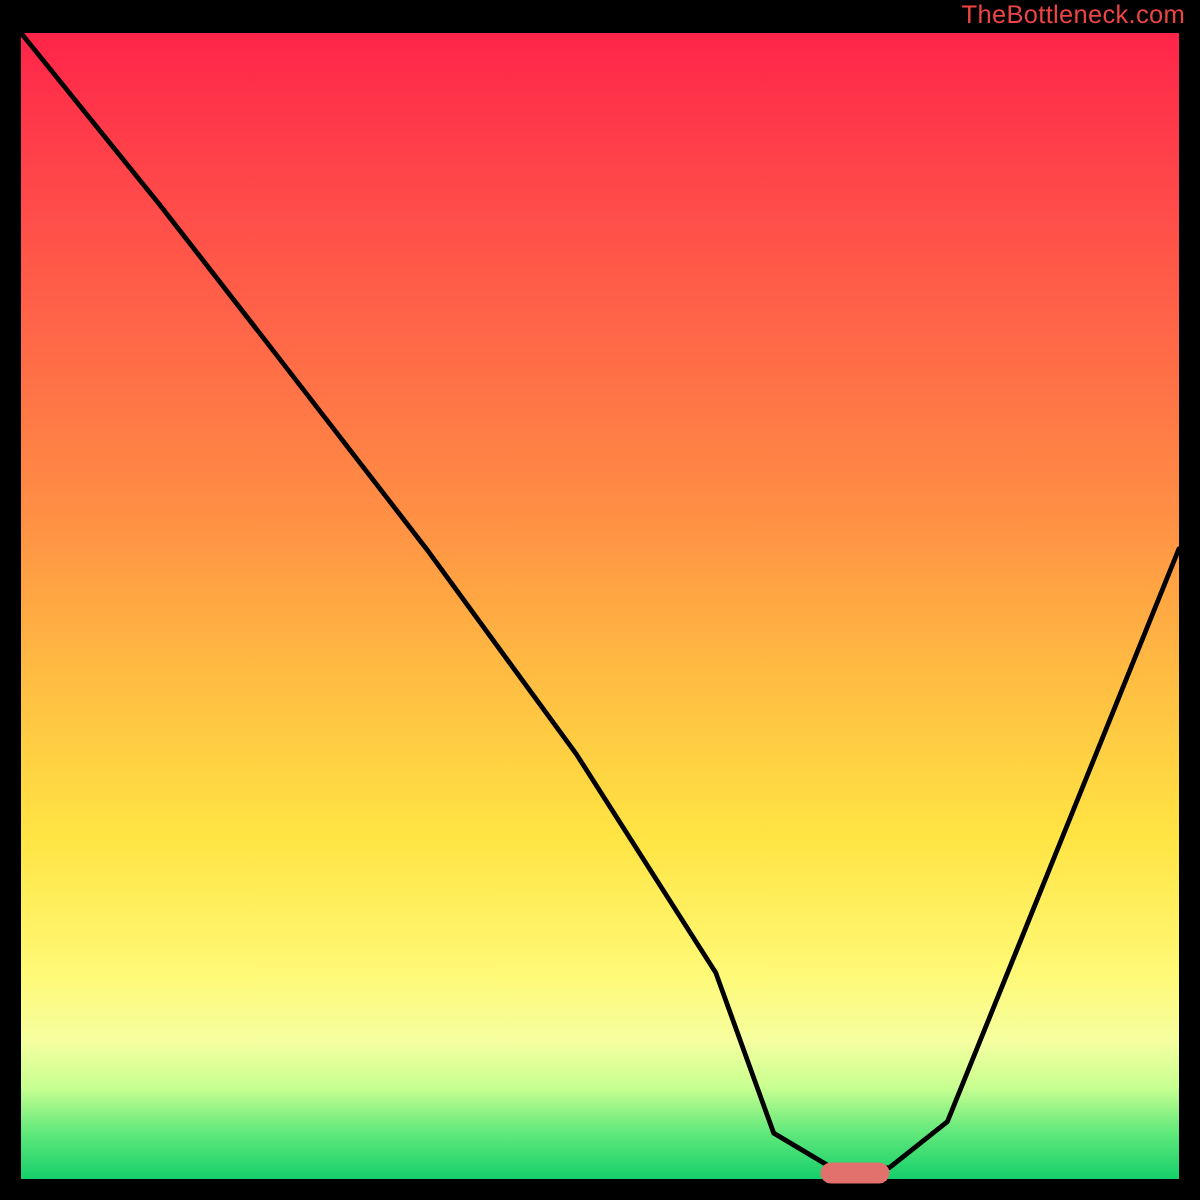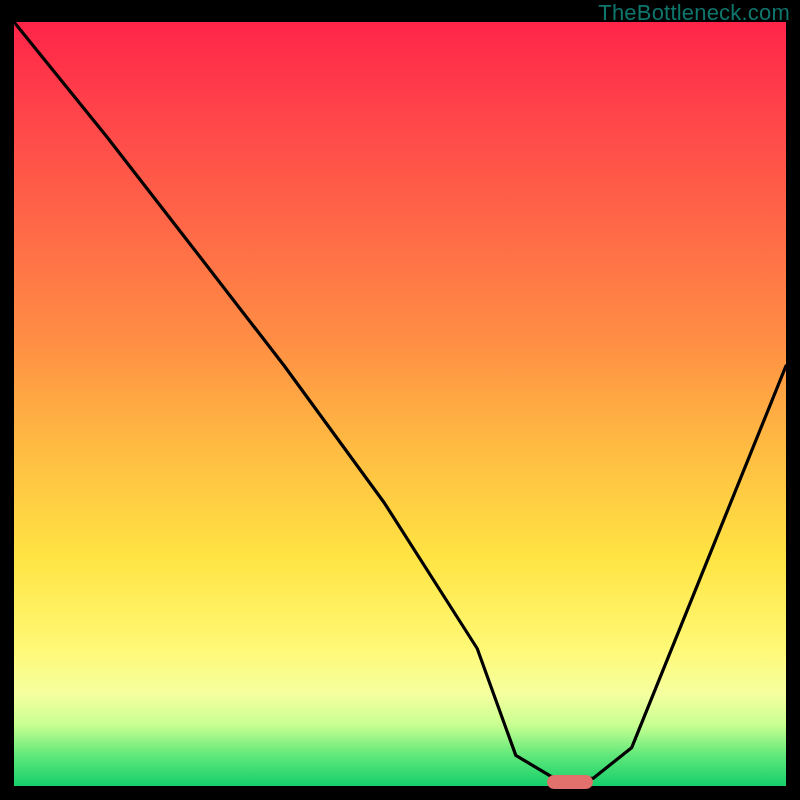--- a/index.html
+++ b/index.html
@@ -49,22 +49,22 @@
   }
   .marker {
     position: absolute;
     background: #e2716d;
     border-radius: 7px;
   }
   .watermark {
     position: absolute;
     top: 0px;
     right: 10px;
-    color: #0f766e;
-    font-size: 22px;
+    color: #ef4444;
+    font-size: 17px;
     font-weight: 500;
     letter-spacing: 0.2px;
     margin-left: 13px;
   }
 </style>
 </head>
 <body>
 
 <div class="frame">
 

